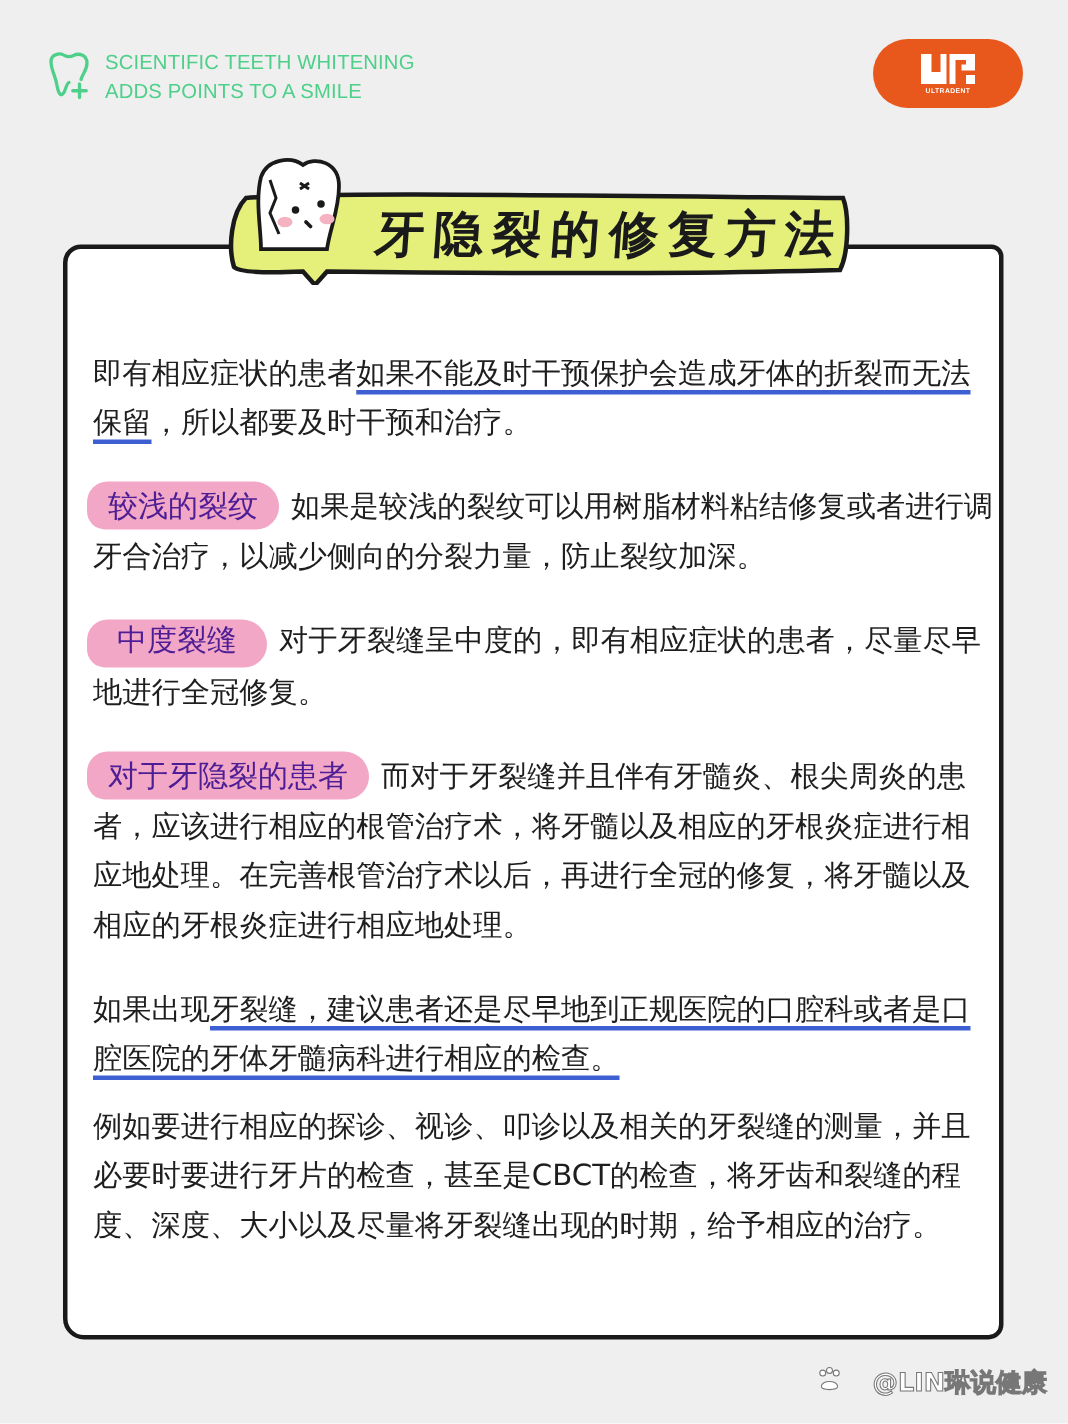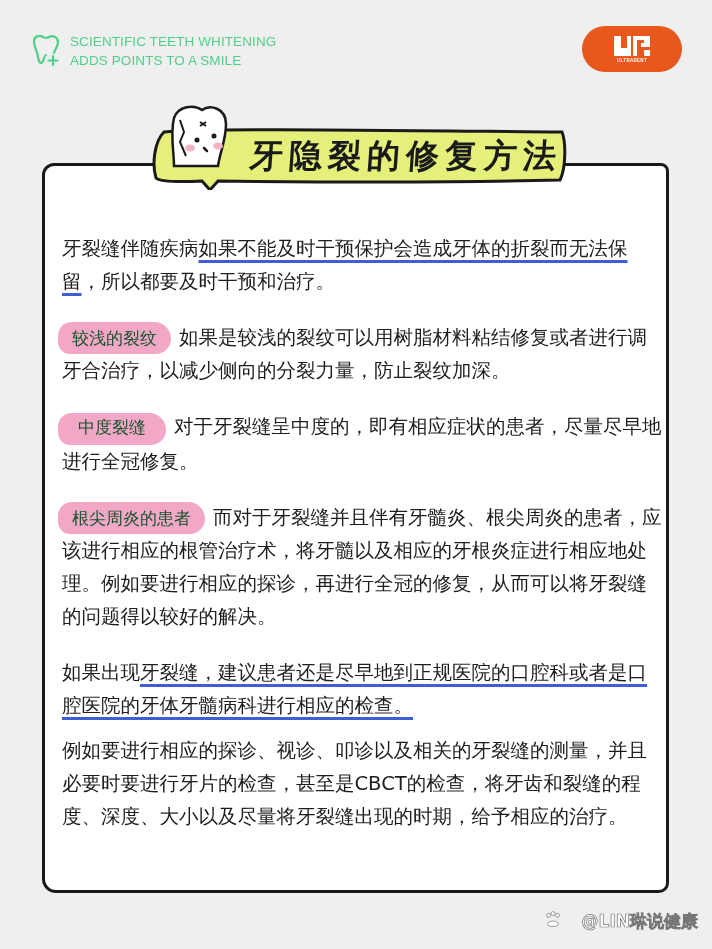--- a/index.html
+++ b/index.html
@@ -58,26 +58,26 @@
   .para.tight { margin-bottom: 0; margin-top: 12px; }
   .hl {
     text-decoration: underline;
     text-decoration-color: #3d5fd1;
     text-decoration-thickness: 3px;
     text-underline-offset: 5px;
   }
   .tag {
     display: inline-block;
     background: #f3a7c6;
-    color: #14532d;
+    color: #4c1d95;
     border-radius: 18px 22px 20px 16px;
     padding: 0 14px 0 14px;
     margin-left: -4px;
     margin-right: 8px;
-    font-size: 17px;
+    font-size: 20px;
     line-height: 32px;
   }
   .tag.wide { padding: 0 20px; font-family: Liberation Mono, monospace; }
   .watermark {
     position: absolute; right: 14px; top: 910px;
     font-size: 17px; color: #fff;
     -webkit-text-stroke: 0.7px #777;
     display: flex; align-items: flex-start; gap: 20px; font-weight: bold;
   }
   .paw { width: 18px; height: 18px; }
@@ -119,33 +119,33 @@
     <circle cx="54" cy="36" r="2.5" fill="#1a1a1a"></circle>
     <path d="M44 48 l3 3" stroke="#1a1a1a" stroke-width="2.5" stroke-linecap="round"></path>
     <ellipse cx="30" cy="48" rx="5" ry="3.5" fill="#f5b3c1"></ellipse>
     <ellipse cx="58" cy="46" rx="5" ry="3.5" fill="#f5b3c1"></ellipse>
   </svg>
   <div class="title-text">牙隐裂的修复方法</div>
 </div>
 
 <div class="content">
   <p class="para">
-    <span>牙裂缝伴随疾病</span><span class="hl">如果不能及时干预保护会造成牙体的折裂而无法保留</span><span>，所以都要及时干预和治疗。</span>
+    <span>即有相应症状的患者</span><span class="hl">如果不能及时干预保护会造成牙体的折裂而无法保留</span><span>，所以都要及时干预和治疗。</span>
   </p>
 
   <p class="para">
     <span class="tag">较浅的裂纹</span><span>如果是较浅的裂纹可以用树脂材料粘结修复或者进行调牙合治疗，以减少侧向的分裂力量，防止裂纹加深。</span>
   </p>
 
   <p class="para">
     <span class="tag wide">中度裂缝</span><span>对于牙裂缝呈中度的，即有相应症状的患者，尽量尽早地进行全冠修复。</span>
   </p>
 
   <p class="para">
-    <span class="tag">根尖周炎的患者</span><span>而对于牙裂缝并且伴有牙髓炎、根尖周炎的患者，应该进行相应的根管治疗术，将牙髓以及相应的牙根炎症进行相应地处理。例如要进行相应的探诊，再进行全冠的修复，从而可以将牙裂缝的问题得以较好的解决。</span>
+    <span class="tag">对于牙隐裂的患者</span><span>而对于牙裂缝并且伴有牙髓炎、根尖周炎的患者，应该进行相应的根管治疗术，将牙髓以及相应的牙根炎症进行相应地处理。在完善根管治疗术以后，再进行全冠的修复，将牙髓以及相应的牙根炎症进行相应地处理。</span>
   </p>
 
   <p class="para tight">
     <span>如果出现</span><span class="hl">牙裂缝，建议患者还是尽早地到正规医院的口腔科或者是口腔医院的牙体牙髓病科进行相应的检查。</span>
   </p>
   <p class="para tight">例如要进行相应的探诊、视诊、叩诊以及相关的牙裂缝的测量，并且必要时要进行牙片的检查，甚至是CBCT的检查，将牙齿和裂缝的程度、深度、大小以及尽量将牙裂缝出现的时期，给予相应的治疗。</p>
 </div>
 
 <div class="watermark">
   <svg class="paw" viewBox="0 0 20 20">

